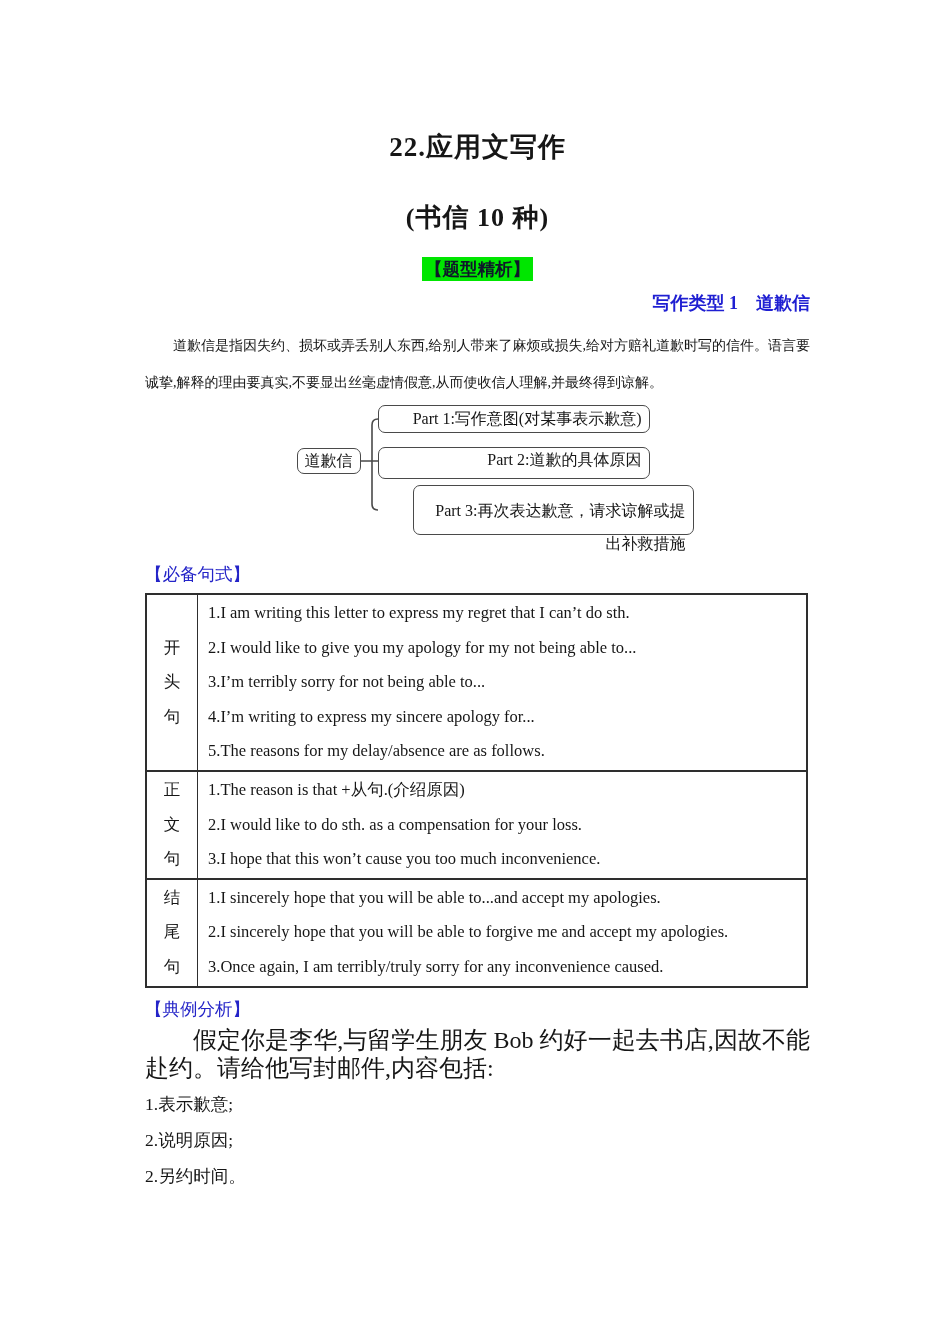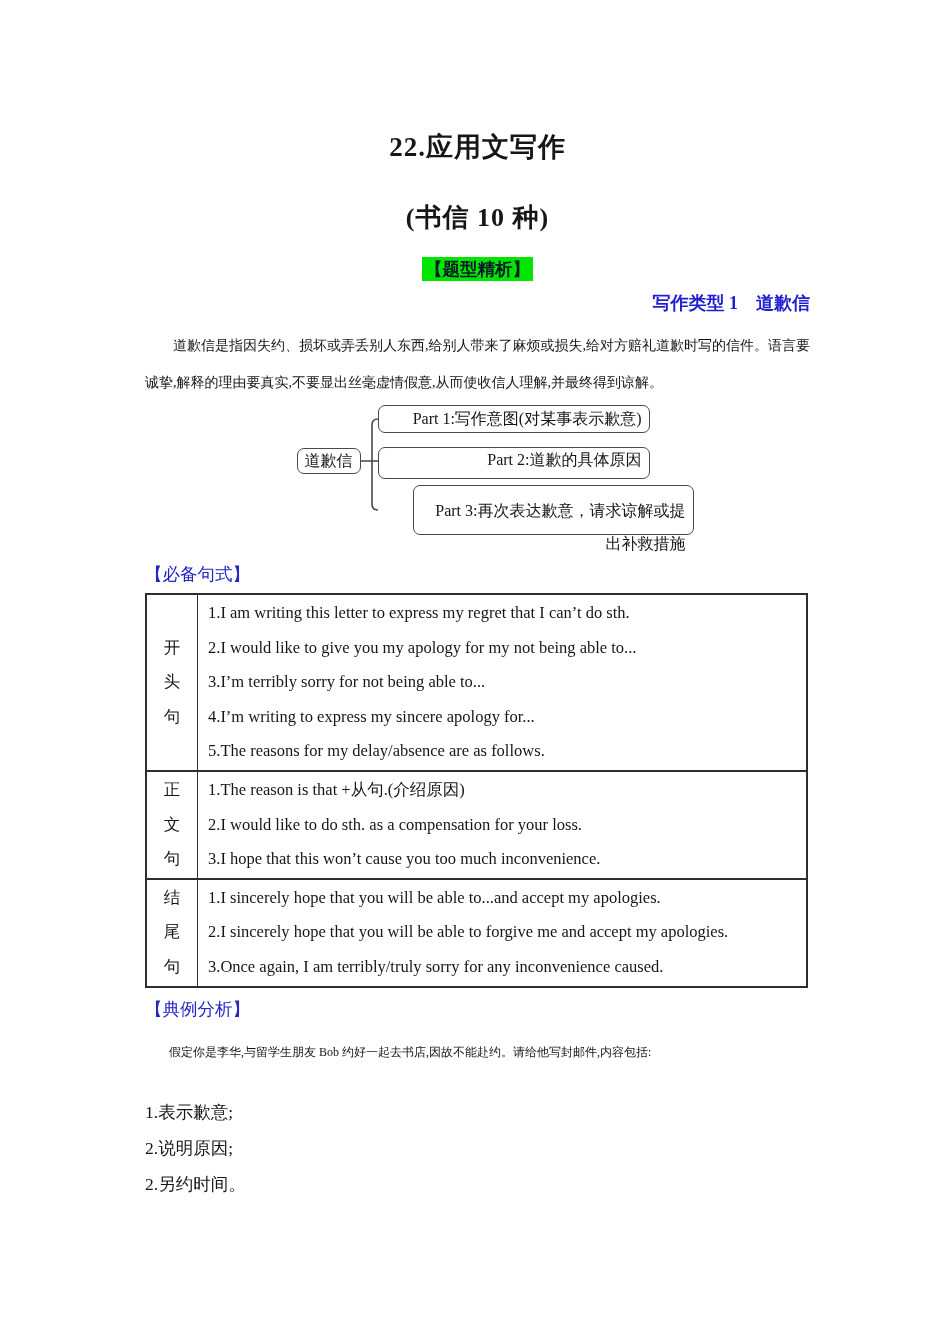--- a/index.html
+++ b/index.html
@@ -59,21 +59,21 @@
   }
   .sent-table td{border:1px solid var(--line);vertical-align:middle;}
   .sent-table tr + tr td{border-top:2px solid var(--line);}
   td.label-cell{width:50px;padding:0;}
   .label-inner{display:flex;flex-direction:column;justify-content:center;align-items:center;height:100%;}
   .label-char{font-size:16.5px;line-height:34.6px;display:block;}
   td.sentences-cell{padding:1px 8px 1px 10px;}
   .sentence{font-size:16.5px;line-height:34.6px;white-space:nowrap;overflow:hidden;}
   
   .example-prompt{
-    margin:6px 0 16px;font-size:12px;line-height:52px;
+    margin:6px 0 4px;font-size:24px;line-height:28px;
     text-align:justify;text-indent:2em;
   }
   .example-point{font-size:17.5px;line-height:36px;}
 </style>
 </head>
 <body>
 
 <div class="content">
 
   <h1 class="doc-title">22.应用文写作</h1>

